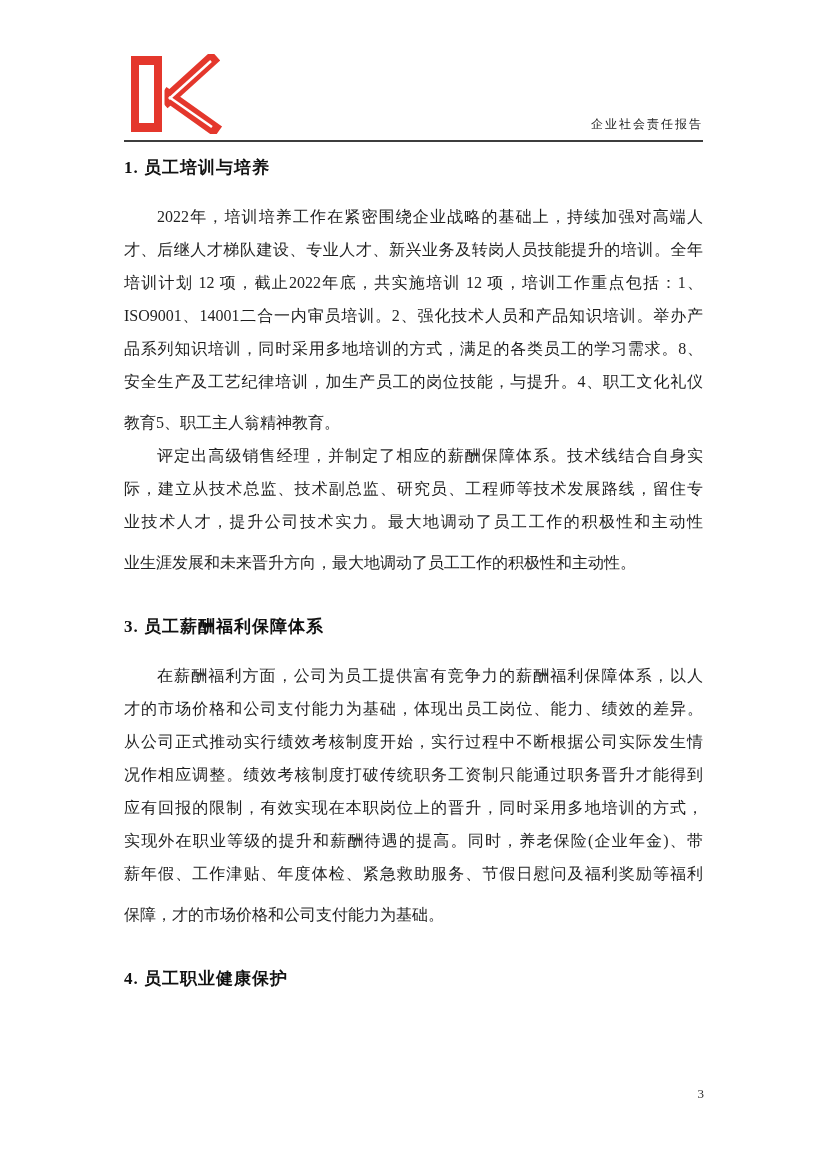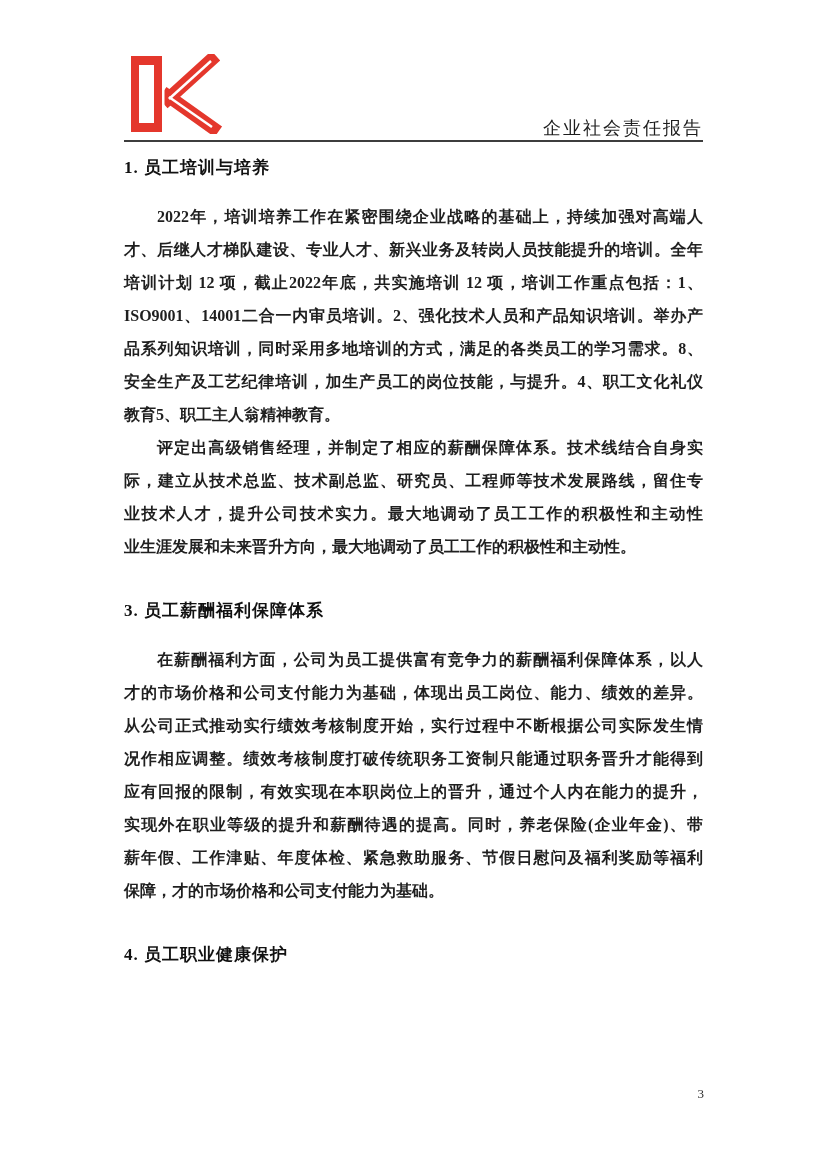--- a/index.html
+++ b/index.html
@@ -21,21 +21,21 @@
     position: absolute;
     left: 129px;
     top: 54px;
     width: 95px;
     height: 80px;
   }
   .report-title {
     position: absolute;
     top: 116px;
     right: 123px;
-    font-size: 18px;
+    font-size: 12px;
     letter-spacing: 2px;
     color: #1c1c1c;
   }
   .header-rule {
     position: absolute;
     left: 124px;
     top: 140px;
     width: 579px;
     height: 2px;
     background: #3d3d3d;
@@ -53,35 +53,35 @@
     font-weight: bold;
     color: #111111;
     margin: 36px 0 20px 0;
     letter-spacing: 1px;
   }
   .section:first-of-type .section-heading {
     margin-top: 16px;
   }
   .para {
     margin: 0;
-    font-weight: bold;
   }
   .ln {
     font-size: 16px;
     line-height: 33px;
     color: #1f1f1f;
     text-align: justify;
     text-align-last: justify;
     white-space: normal;
   }
   .ln.first {
     padding-left: 33px;
   }
   .ln.last {
     text-align-last: left;
+    margin-top: 8px;
   }
   
   .page-number {
     position: absolute;
     top: 1086px;
     right: 122px;
     font-size: 13px;
     color: #2a2a2a;
   }
 </style>
@@ -132,21 +132,21 @@
       </div>
     </div>
 
     <div class="section">
       <div class="section-heading">3. 员工薪酬福利保障体系</div>
       <div class="para">
         <div class="ln first">在薪酬福利方面，公司为员工提供富有竞争力的薪酬福利保障体系，以人</div>
         <div class="ln">才的市场价格和公司支付能力为基础，体现出员工岗位、能力、绩效的差异。</div>
         <div class="ln">从公司正式推动实行绩效考核制度开始，实行过程中不断根据公司实际发生情</div>
         <div class="ln">况作相应调整。绩效考核制度打破传统职务工资制只能通过职务晋升才能得到</div>
-        <div class="ln">应有回报的限制，有效实现在本职岗位上的晋升，通过个人内在能力的提升，</div>
+        <div class="ln">应有回报的限制，有效实现在本职岗位上的晋升，同时采用多地培训的方式，</div>
         <div class="ln">实现外在职业等级的提升和薪酬待遇的提高。同时，养老保险(企业年金)、带</div>
         <div class="ln">薪年假、工作津贴、年度体检、紧急救助服务、节假日慰问及福利奖励等福利</div>
         <div class="ln last">保障，才的市场价格和公司支付能力为基础。</div>
       </div>
     </div>
 
     <div class="section">
       <div class="section-heading">4. 员工职业健康保护</div>
     </div>
 

